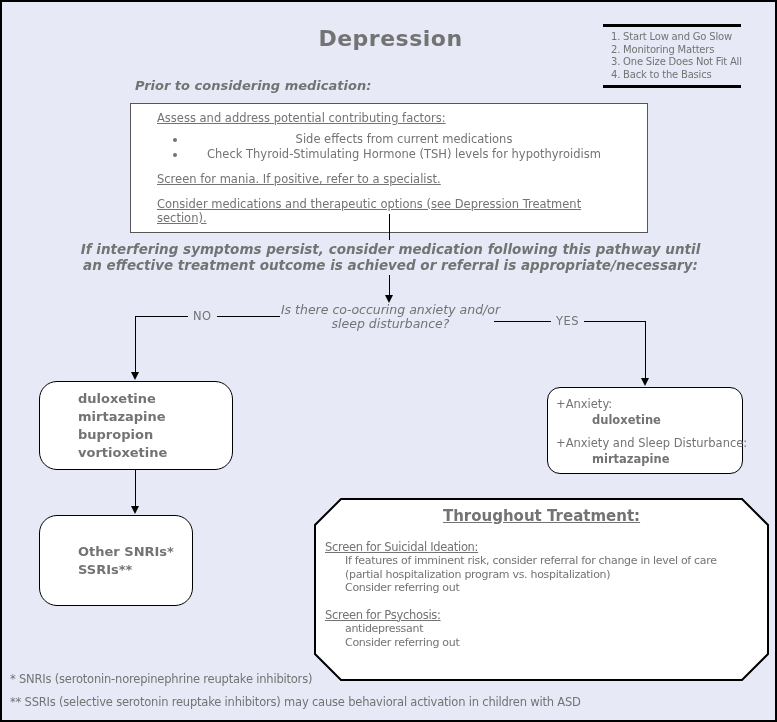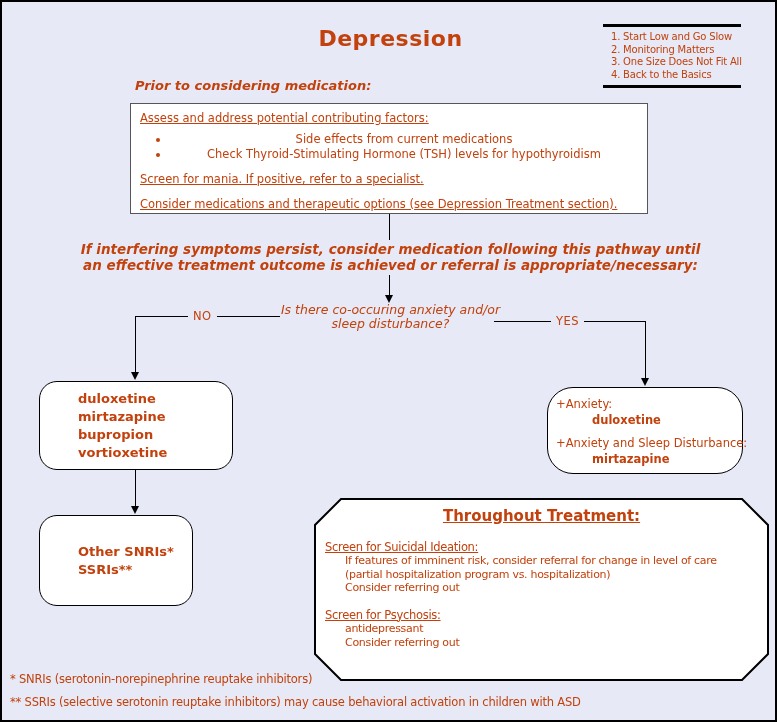--- a/index.html
+++ b/index.html
@@ -1,37 +1,37 @@
 <!DOCTYPE html>
 <html><head>
 <meta charset="utf-8">
 <style>
   * { margin:0; padding:0; box-sizing:border-box; }
   body { background:#ffffff; font-family:"DejaVu Sans", sans-serif; }
   .page {
     position:relative; width:777px; height:722px;
-    background:#e7eaf6; border:2px solid #000; overflow:hidden; color:#c2410c;
+    background:#e7eaf6; border:2px solid #000; overflow:hidden; color:#737373;
   }
   .page-title {
     position:absolute; top:24px; left:0; width:777px; text-align:center;
     font-size:22px; font-weight:bold; letter-spacing:0.5px;
   }
   
   .key { position:absolute; left:601px; top:22px; width:138px; }
   .key-bar { height:3px; background:#000; }
   .key-items { padding:4px 0 4px 8px; }
   .key-item { font-size:10px; line-height:12.5px; letter-spacing:-0.2px; white-space:nowrap; }
   .prior-label {
     position:absolute; left:133px; top:76px;
     font-size:13px; font-weight:bold; font-style:italic;
   }
   
   .assess-box {
-    position:absolute; left:128px; top:101px; width:518px; height:111px;
-    background:#fff; border:1px solid #55565a; font-size:11.5px; padding:7px 9px;
+    position:absolute; left:128px; top:101px; width:518px; height:130px;
+    background:#fff; border:1px solid #55565a; font-size:11.5px; padding:7px 26px;
   }
   .u { text-decoration:underline; }
   .assess-box ul { margin:7px 0 0 30px; }
   .assess-box li { margin:1px 0; font-size:11.5px;text-align:center; }
   .assess-line { margin-top:11px; }
   
   .vline { position:absolute; width:1px; background:#000; }
   .hline { position:absolute; height:1px; background:#000; }
   .arrowhead {
     position:absolute; width:0; height:0;
@@ -58,21 +58,21 @@
     left:37px; top:379px; width:194px; height:89px;
     display:flex; flex-direction:column; justify-content:center; padding-left:38px;
     font-size:13px; font-weight:bold; line-height:18px;
   }
   .med-box-2 {
     left:37px; top:513px; width:154px; height:91px;
     display:flex; flex-direction:column; justify-content:center; padding-left:38px;
     font-size:13px; font-weight:bold; line-height:18px;
   }
   .yes-box {
-    left:545px; top:385px; width:196px; height:87px; border-radius:26px;
+    left:545px; top:385px; width:196px; height:87px; border-radius:13px;
     padding:8px 4px 0 8px; font-size:11.5px; line-height:16px; white-space:nowrap;
   }
   .yes-box .med { font-weight:bold; margin-left:36px; }
   .yes-box .gap { height:7px; }
   
   .octagon-wrap { position:absolute; left:311px; top:496px; width:457px; height:183px; }
   .oct-content {
     position:absolute; left:12px; top:12px; width:433px;
     font-size:11px; line-height:13.5px; letter-spacing:-0.3px;
   }

